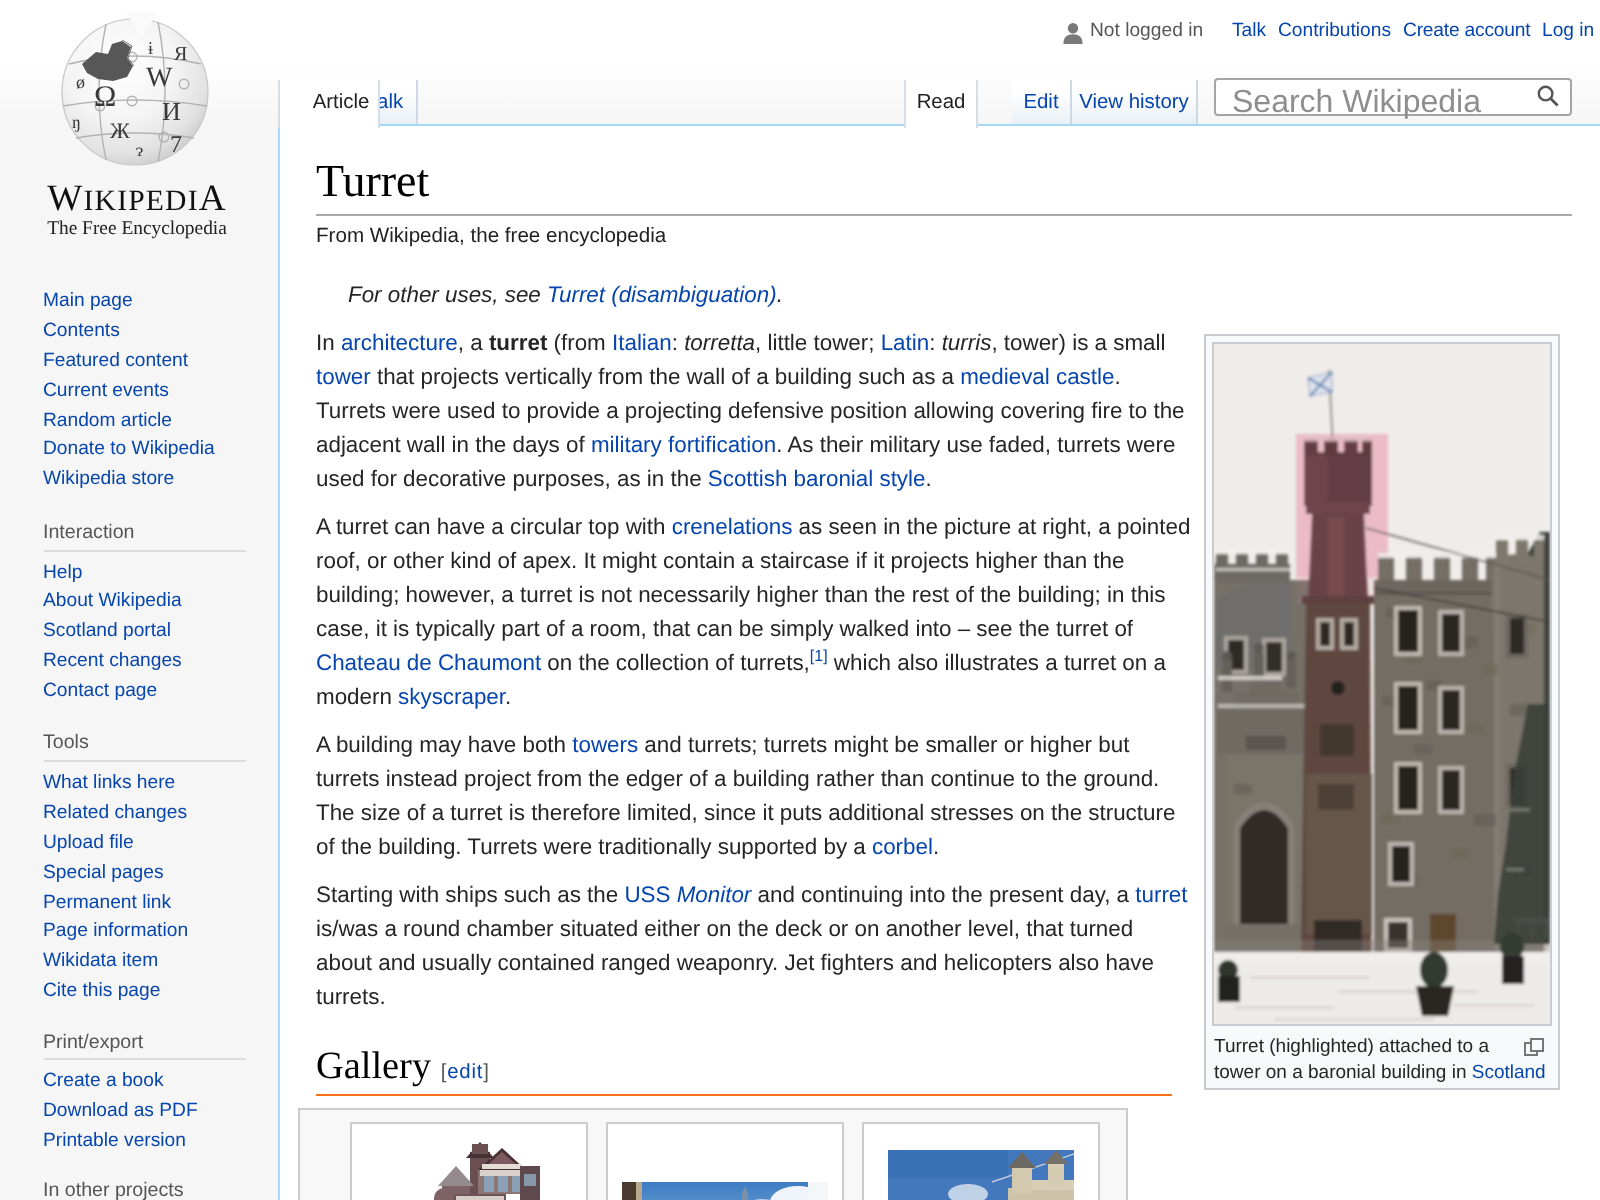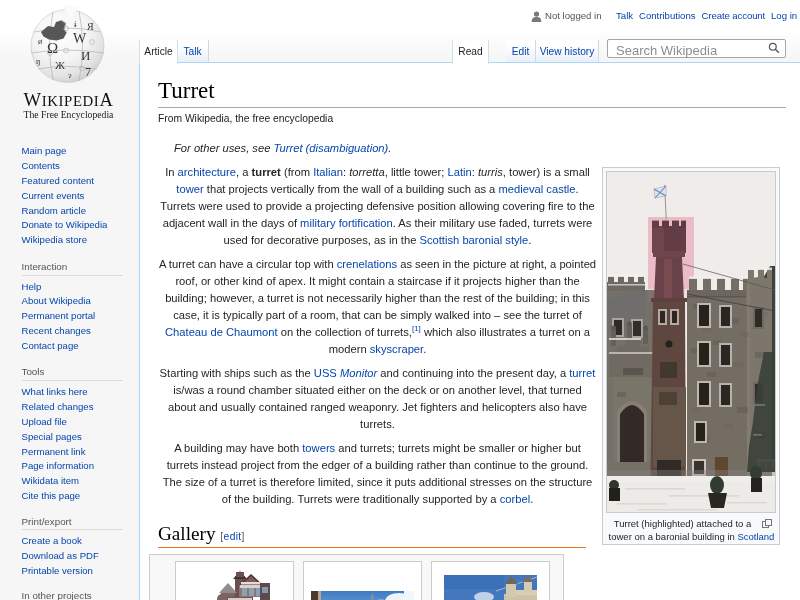--- a/index.html
+++ b/index.html
@@ -16,21 +16,21 @@
 
 .tab { position:absolute; top:39.5px; height:22px; line-height:23px; text-align:center;
   font-size:10.2px; background:linear-gradient(#ffffff 25%, #e9f0f6 100%);
   border-right:1px solid #cdd9e4; z-index:3; }
 .tab.sel { background:#ffffff; height:24px; z-index:4; border-right:1px solid #d5dde5; color:#222; }
 .tab a { color:#0645ad; }
 
 
 #search { position:absolute; left:607px; top:38.5px; width:177px; height:17px;
   background:#fff; border:1px solid #a5a5a5; border-radius:2px; z-index:5; }
-#search .ph { position:absolute; left:8px; top:3px; font-size:13px; color:#8e8e8e; }
+#search .ph { position:absolute; left:8px; top:3px; font-size:16px; color:#8e8e8e; }
 #search svg { position:absolute; right:5px; top:2.5px; }
 
 
 .pul { position:absolute; list-style:none; left:21.5px; }
 .pul li { font-size:9.6px; line-height:14.9px; white-space:nowrap; }
 .ph3 { position:absolute; left:21.5px; width:101.5px; font-weight:normal; font-size:9.8px;
   color:#555; line-height:12px; }
 .ph3 .rule { position:absolute; left:0; width:101.5px; height:1px; background:#dcdcdc; }
 
 
@@ -42,29 +42,29 @@
 
 
 #content { position:absolute; left:139px; top:61.5px; width:642px; height:537px;
   background:#fff; border-left:1px solid #a7d7f9; border-top:1px solid #a7d7f9;
   padding:0 0 0 18px; overflow:hidden; }
 h1 { font-family:"Liberation Serif", serif; font-weight:normal; font-size:23px; color:#000;
   line-height:29.9px; margin-top:13.8px; padding-bottom:0.3px; border-bottom:1px solid #a9a9a9; width:628px; }
 #siteSub { font-size:10.3px; line-height:12px; color:#222; margin-top:5.7px; }
 #bodytext { font-size:11.2px; line-height:16.9px; width:628px; }
 .hatnote { font-style:italic; padding-left:16px; margin-top:14.8px; margin-bottom:7px; }
-p { margin:0 0 7.6px 0;text-align:center; }
+p { margin:0 0 7.6px 0; }
 b { font-weight:bold; }
 sup { font-size:8px; line-height:0; vertical-align:super; }
 
 
 #thumb { float:right; width:170px; border:1px solid #c8ccd1; background:#f8f9fa;
   padding:3px 3px 0 3px; margin:3.1px 6px 8px 5px; }
 #thumb .timg { display:block; border:1px solid #c8ccd1; }
-#thumb .tcap { font-size:9.5px; line-height:12.9px; color:#252525; padding:5px 0 0 1px; position:relative;text-align:center; }
+#thumb .tcap { font-size:9.5px; line-height:12.9px; color:#252525; padding:5px 0 0 1px; position:relative; }
 #thumb .magnify { float:right; margin:1px 4px 0 4px; }
 
 
 h2 { font-family:"Liberation Serif", serif; font-weight:normal; font-size:19.2px; color:#000;
   line-height:24.96px; margin-top:13.65px; padding-bottom:0.6px; border-bottom:1px solid #f97316; width:427.5px; }
 h2 .editsection { font-family:"Liberation Sans", sans-serif; font-size:10.2px; line-height:12px; color:#54595d; }
 #gallerybox { margin:5.5px 0 0 -9px; width:413px; border:1px solid #cccccc; background:#f8f8f8; height:60px; padding-top:6px; }
 .gitem { float:left; width:117px; height:80px; background:#fff; border:1px solid #ccc; margin-left:9px; }
 .gitem.first { margin-left:25px; }
 .gitem svg { display:block; }
@@ -78,21 +78,21 @@
       <circle cx="5.5" cy="3.1" r="2.6" fill="#797979"></circle>
       <path d="M0.7 11 C0.7 7.4 2.6 6.1 5.5 6.1 C8.4 6.1 10.3 7.4 10.3 11 Z" fill="#797979"></path>
     </svg>
   <span style="left:545px;color:#555;">Not logged in</span>
   <a style="left:616px;">Talk</a>
   <a style="left:639px;">Contributions</a>
   <a style="left:701.5px;letter-spacing:-0.1px;">Create account</a>
   <a style="left:771px;">Log in</a>
 </div>
 
-<div class="tab sel" style="left:139px;width:37px;border-left:1px solid #d5dde5;">Article</div>
+<div class="tab sel" style="left:139px;width:37px;border-left:1px solid #d5dde5;padding-left:12px;">Article</div>
 <div class="tab" style="left:177px;width:31px;"><a>Talk</a></div>
 <div class="tab sel" style="left:452px;width:35px;border-left:1px solid #d5dde5;">Read</div>
 <div class="tab" style="left:506px;width:29px;"><a>Edit</a></div>
 <div class="tab" style="left:536px;width:62px;"><a>View history</a></div>
 
 <div id="search">
   <span class="ph">Search Wikipedia</span>
   <svg width="12" height="12" viewBox="0 0 12 12">
       <circle cx="4.8" cy="4.8" r="3.4" fill="none" stroke="#555" stroke-width="1.2"></circle>
       <line x1="7.3" y1="7.3" x2="10.8" y2="10.8" stroke="#555" stroke-width="1.4"></line>
@@ -146,21 +146,21 @@
     <li><a>Featured content</a></li>
   <li><a>Current events</a></li>
     <li><a>Random article</a></li>
     <li><a>Donate to Wikipedia</a></li>
   <li><a>Wikipedia store</a></li>
 </ul>
 <div class="ph3" style="top:260.9px;">Interaction<span class="rule" style="top:13.8px;"></span></div>
 <ul class="pul" style="top:279.5px;">
   <li><a>Help</a></li>
     <li><a>About Wikipedia</a></li>
-    <li><a>Permanent portal</a></li>
+    <li><a>Scotland portal</a></li>
   <li><a>Recent changes</a></li>
     <li><a>Contact page</a></li>
 </ul>
 <div class="ph3" style="top:366.3px;">Tools<span class="rule" style="top:13.8px;"></span></div>
 <ul class="pul" style="top:384.9px;">
   <li><a>What links here</a></li>
     <li><a>Related changes</a></li>
     <li><a>Upload file</a></li>
   <li><a>Special pages</a></li>
     <li><a>Permanent link</a></li>
@@ -358,22 +358,22 @@
         <rect x="144" y="306" width="11" height="14" fill="#262320"></rect>
         </g>
       </svg>
       <div class="tcap"><svg class="magnify" width="10" height="9" viewBox="0 0 10 9">
             <rect x="0.5" y="2.5" width="6" height="6" fill="none" stroke="#767676" stroke-width="1"></rect>
             <rect x="3.5" y="0.5" width="6" height="6" fill="#f8f9fa" stroke="#767676" stroke-width="1"></rect>
           </svg>Turret (highlighted) attached to a tower on a baronial building in <a>Scotland</a></div>
     </div>
     <p>In <a>architecture</a>, a <b>turret</b> (from <a>Italian</a>: <i>torretta</i>, little tower; <a>Latin</a>: <i>turris</i>, tower) is a small <a>tower</a> that projects vertically from the wall of a building such as a <a>medieval castle</a>. Turrets were used to provide a projecting defensive position allowing covering fire to the adjacent wall in the days of <a>military fortification</a>. As their military use faded, turrets were used for decorative purposes, as in the <a>Scottish baronial style</a>.</p>
     <p>A turret can have a circular top with <a>crenelations</a> as seen in the picture at right, a pointed roof, or other kind of apex. It might contain a staircase if it projects higher than the building; however, a turret is not necessarily higher than the rest of the building; in this case, it is typically part of a room, that can be simply walked into – see the turret of <a>Chateau de Chaumont</a> on the collection of turrets,<sup><a>[1]</a></sup> which also illustrates a turret on a modern <a>skyscraper</a>.</p>
+    <p>A building may have both <a>towers</a> and turrets; turrets might be smaller or higher but turrets instead project from the edger of a building rather than continue to the ground. The size of a turret is therefore limited, since it puts additional stresses on the structure of the building. Turrets were traditionally supported by a <a>corbel</a>.</p>
     <p>Starting with ships such as the <a>USS <i>Monitor</i></a> and continuing into the present day, a <a>turret</a> is/was a round chamber situated either on the deck or on another level, that turned about and usually contained ranged weaponry. Jet fighters and helicopters also have turrets.</p>
-    <p>A building may have both <a>towers</a> and turrets; turrets might be smaller or higher but turrets instead project from the edger of a building rather than continue to the ground. The size of a turret is therefore limited, since it puts additional stresses on the structure of the building. Turrets were traditionally supported by a <a>corbel</a>.</p>
     <h2>Gallery <span class="editsection" style="letter-spacing:0.4px;">[<a>edit</a>]</span></h2>
     <div id="gallerybox">
       <div class="gitem first">
         <svg width="71" height="45" viewBox="0 0 71 45" style="margin:7px auto 0 auto;">
           <rect width="71" height="45" fill="#ffffff"></rect>
 
           <rect x="36" y="7" width="10" height="24" fill="#6a4e50"></rect>
           <polygon points="34,10 48,10 41,2 " fill="#473134"></polygon>
           <rect x="37" y="3" width="8" height="5" fill="#6a5053"></rect>
           <polygon points="40,16 64,16 52,5" fill="#4a3134"></polygon>

